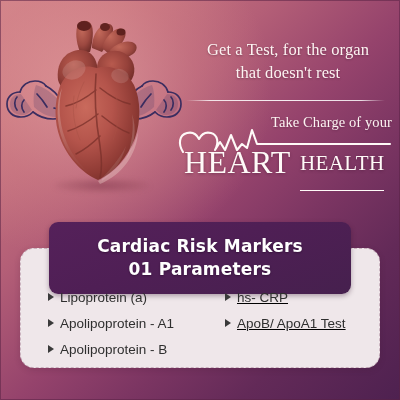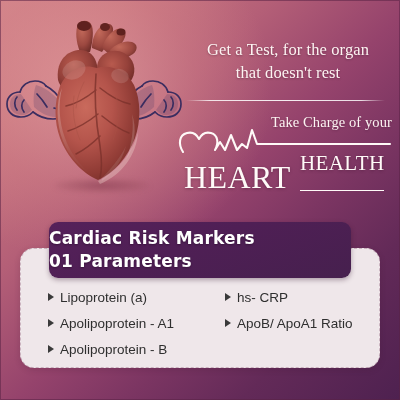--- a/index.html
+++ b/index.html
@@ -108,21 +108,20 @@
     width:214px;height:34px;
   }
   .word-heart{
     position:absolute;left:6px;top:0;
     color:#fffaf8;
     font-family:"Liberation Serif", serif;
     font-size:32px;line-height:32px;
     font-weight:400;
     letter-spacing:.4px;
     text-shadow:0 1px 3px rgba(60,20,45,.4);
-    margin-top:15px;
   }
   .word-health{
     position:absolute;left:122px;top:7px;
     color:#fffaf8;
     font-family:"Liberation Serif", serif;
     font-size:21px;line-height:21px;
     letter-spacing:.4px;
     border-bottom:1.6px solid #fffaf8;
     padding-bottom:16px;
     text-shadow:0 1px 3px rgba(60,20,45,.4);
@@ -135,45 +134,45 @@
     box-sizing:border-box;
     background:#efe7ea;
     border-radius:14px;
     border:1.6px dashed rgba(120,60,95,.30);
     box-shadow:0 2px 6px rgba(60,20,45,.18);
   }
 
   
   .banner{
     position:absolute;left:49px;top:222px;
-    width:302px;height:56px;
+    width:302px;height:72px;
     box-sizing:border-box;
     background:linear-gradient(160deg,#55215a 0%,#4f1f55 45%,#46204e 100%);
     border-radius:9px;
     display:flex;flex-direction:column;
-    justify-content:center;
+    align-items:center;justify-content:center;
     box-shadow:0 2px 5px rgba(45,15,40,.35);
   }
   .banner-line{
     color:#ffffff;
     font-family:"DejaVu Sans", sans-serif;
     font-weight:bold;
     font-size:17px;line-height:23px;
     letter-spacing:.2px;
     text-shadow:0 1px 2px rgba(30,5,30,.45);
   }
 
   
   .params{
     position:absolute;left:20px;top:288px;
     width:364px;height:78px;
   }
   .col{position:absolute;top:0;}
   .col-left{left:28px;width:180px;}
-  .col-right{left:205px;width:160px;}
+  .col-right{left:205px;width:160px;text-decoration:underline;}
 
   .param{
     display:flex;align-items:baseline;
     gap:6px;
     height:26px;
   }
   .bullet{
     width:0;height:0;
     border-left:6px solid #3a3a3a;
     border-top:4.5px solid transparent;
@@ -359,20 +358,20 @@
       </div>
     </div>
 
     <div class="col col-right">
       <div class="param">
         <span class="bullet"></span>
         <span class="param-text">hs- CRP</span>
       </div>
       <div class="param">
         <span class="bullet"></span>
-        <span class="param-text">ApoB/ ApoA1 Ratio</span>
+        <span class="param-text">ApoB/ ApoA1 Test</span>
       </div>
     </div>
 
   </div>
 
   <div class="frame-edge"></div>
 </div>
 
 </body></html>

